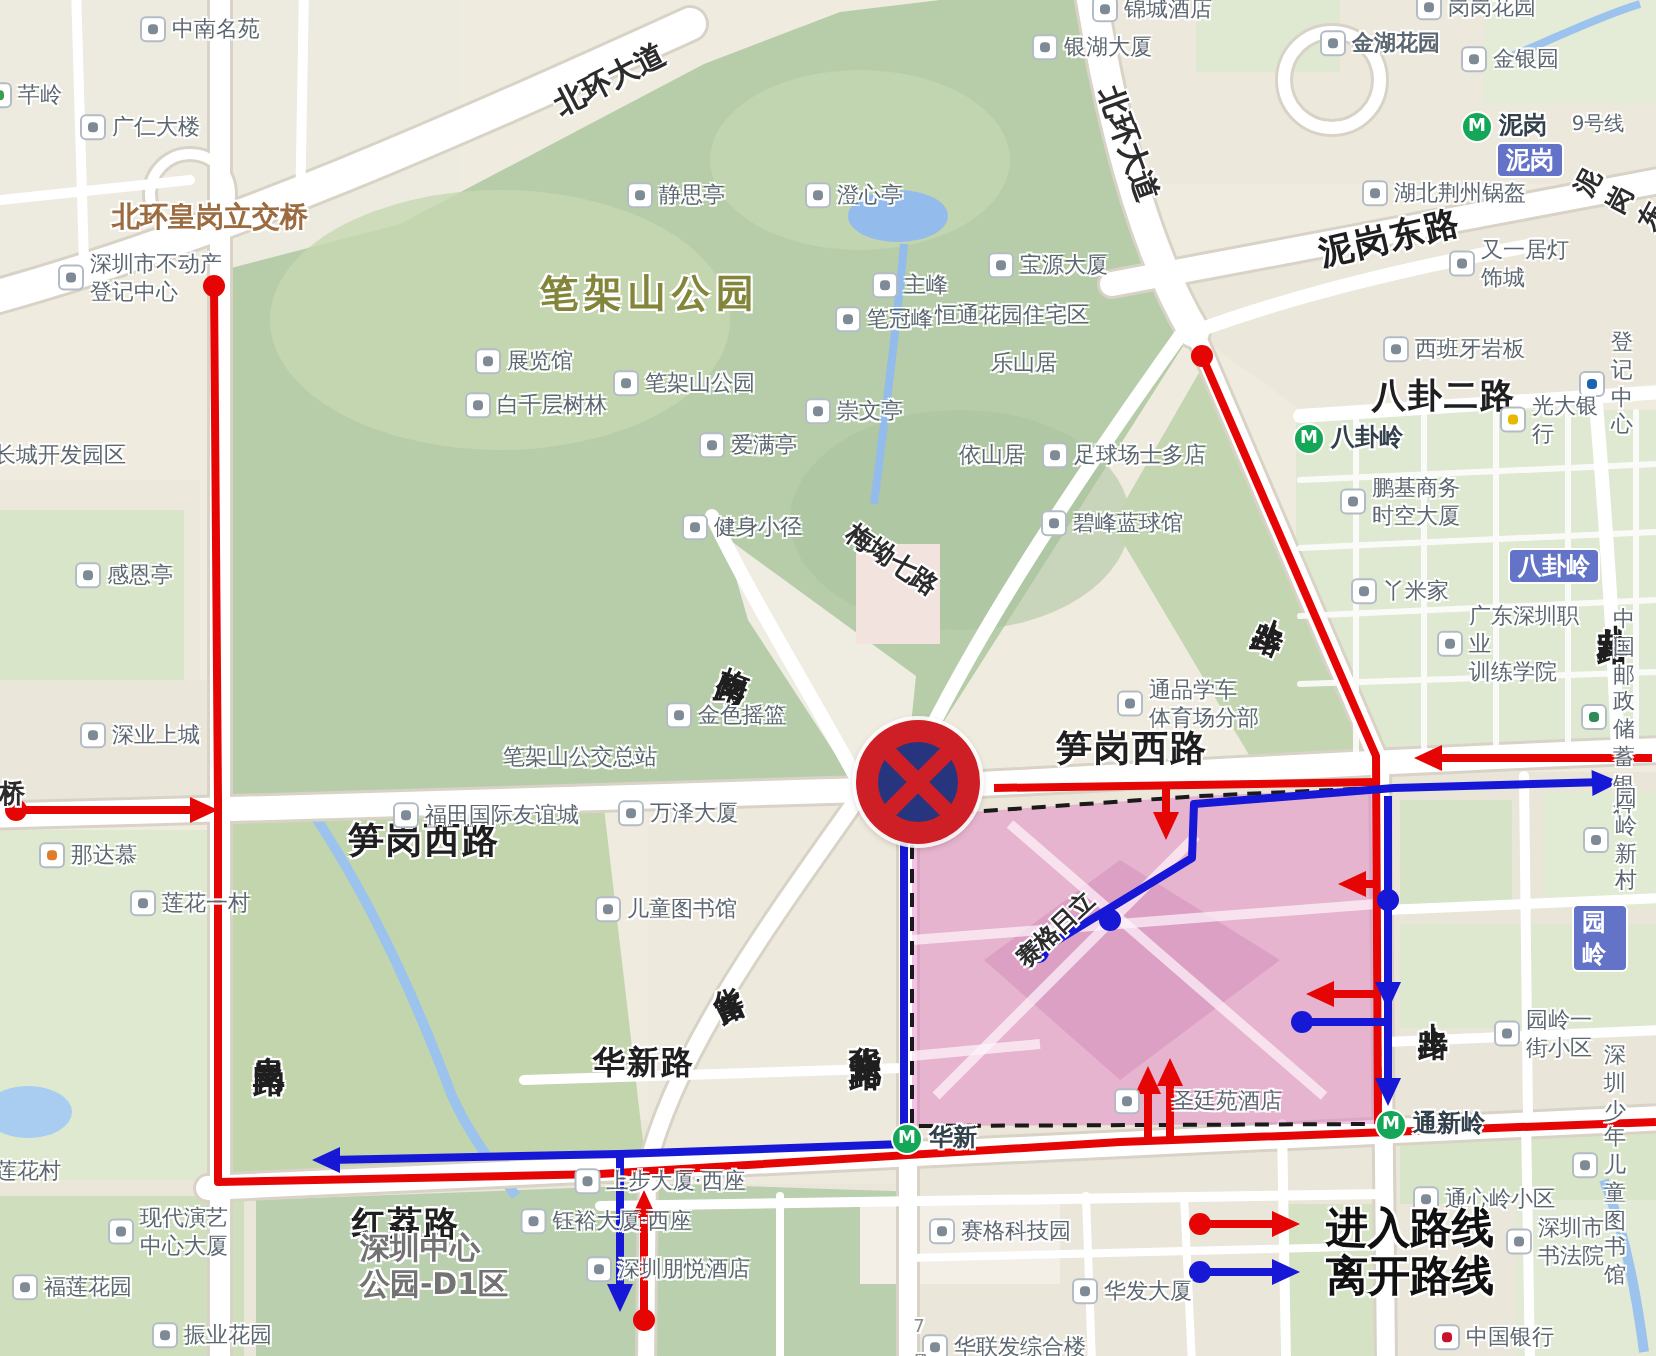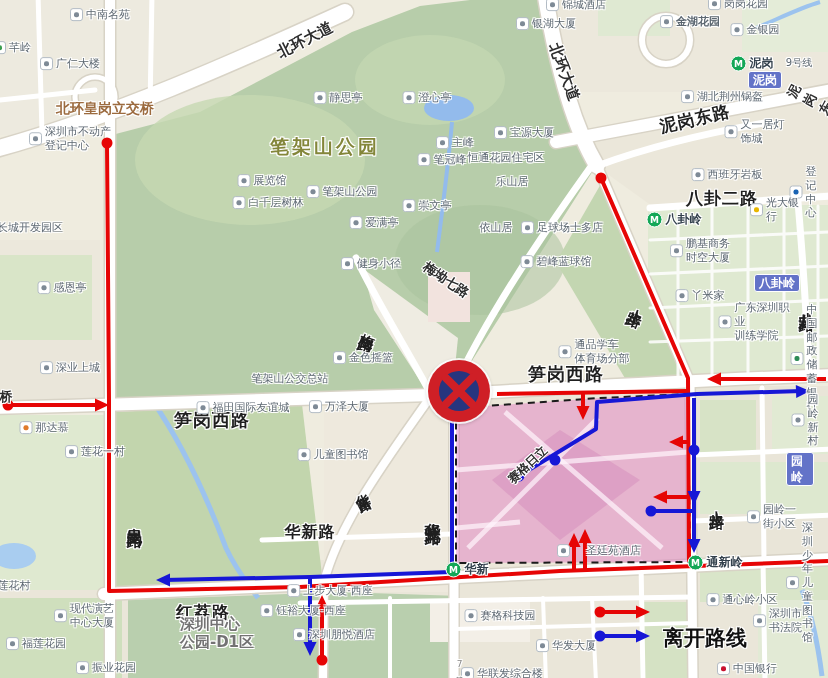--- a/index.html
+++ b/index.html
@@ -268,21 +268,21 @@
       <div class="lbl rdb" style="left: 212px; top: 420px; font-size: 18px;"><span>笋岗西路</span></div>
       <div class="lbl rdb" style="left: 566px; top: 374px; font-size: 18px;"><span>笋岗西路</span></div>
       <div class="lbl poi" style="left: 243px; top: 408px;"><span class="picon"><i style="background: rgb(126, 138, 150);"></i></span><span>福田国际友谊城</span></div>
       <div class="lbl poi" style="left: 339px; top: 407px;"><span class="picon"><i style="background: rgb(126, 138, 150);"></i></span><span>万泽大厦</span></div>
       <div class="lbl poi" style="left: 70px; top: 368px;"><span class="picon"><i style="background: rgb(126, 138, 150);"></i></span><span>深业上城</span></div>
       <div class="lbl poi" style="left: 44px; top: 428px;"><span class="picon"><i style="background: rgb(224, 123, 42);"></i></span><span>那达慕</span></div>
       <div class="lbl poi" style="left: 95px; top: 452px;"><span class="picon"><i style="background: rgb(126, 138, 150);"></i></span><span>莲花一村</span></div>
       <div class="lbl rdv" style="left: 134px; top: 518px; font-size: 16px;"><span>皇岗路</span></div>
       <div class="lbl poi" style="left: 333px; top: 455px;"><span class="picon"><i style="background: rgb(126, 138, 150);"></i></span><span>儿童图书馆</span></div>
       <div class="lbl rdv" style="left: 357px; top: 487px; font-size: 14px; transform: translate(-50%, -50%) rotate(-24deg);"><span>华富路</span></div>
-      <div class="lbl rdb" style="left: 310px; top: 532px; font-size: 16px;"><span>华新路</span></div>
+      <div class="lbl rdb" style="left: 322px; top: 532px; font-size: 16px;"><span>华新路</span></div>
       <div class="lbl rdv" style="left: 432px; top: 514px; font-size: 16px;"><span>华强北路</span></div>
       <div class="lbl rd" style="left: 528px; top: 465px; font-size: 12px; transform: translate(-50%, -50%) rotate(-43deg);"><span>赛格日立</span></div>
       <div class="lbl poi" style="left: 599px; top: 551px; gap: 16px;"><span class="picon"><i style="background: rgb(126, 138, 150);"></i></span><span>圣廷苑酒店</span></div>
       <div class="lbl metro" style="left: 467px; top: 569px;"><span class="micon">M</span><span>华新</span></div>
       <div class="lbl poi2" style="left: 14px; top: 586px;"><span>莲花村</span></div>
       <div class="lbl poi" style="left: 84px; top: 616px;"><span class="picon"><i style="background: rgb(126, 138, 150);"></i></span><span>现代演艺
 中心大厦</span></div>
       <div class="lbl poi" style="left: 36px; top: 644px;"><span class="picon"><i style="background: rgb(126, 138, 150);"></i></span><span>福莲花园</span></div>
       <div class="lbl poi" style="left: 106px; top: 668px;"><span class="picon"><i style="background: rgb(126, 138, 150);"></i></span><span>振业花园</span></div>
       <div class="lbl rdb" style="left: 203px; top: 612px;"><span>红荔路</span></div>
@@ -306,14 +306,15 @@
       <div class="lbl poi" style="left: 778px; top: 621px;"><span class="picon"><i style="background: rgb(126, 138, 150);"></i></span><span>深圳市书法院</span></div>
       <div class="lbl rd" style="left: 6px; top: 397px; font-size: 13px;"><span>桥</span></div>
     </div>
 
   <div id="sign" style="left: 428px; top: 360px;">
     <div class="inner"></div>
     <div class="bar b1"></div>
     <div class="bar b2"></div>
   </div>
 
+  <div class="legend-text" style="left:663px;top:600px;">进入路线</div>
   <div class="legend-text" style="left:663px;top:624px;">离开路线</div>
 </div>
 
 </body></html>

